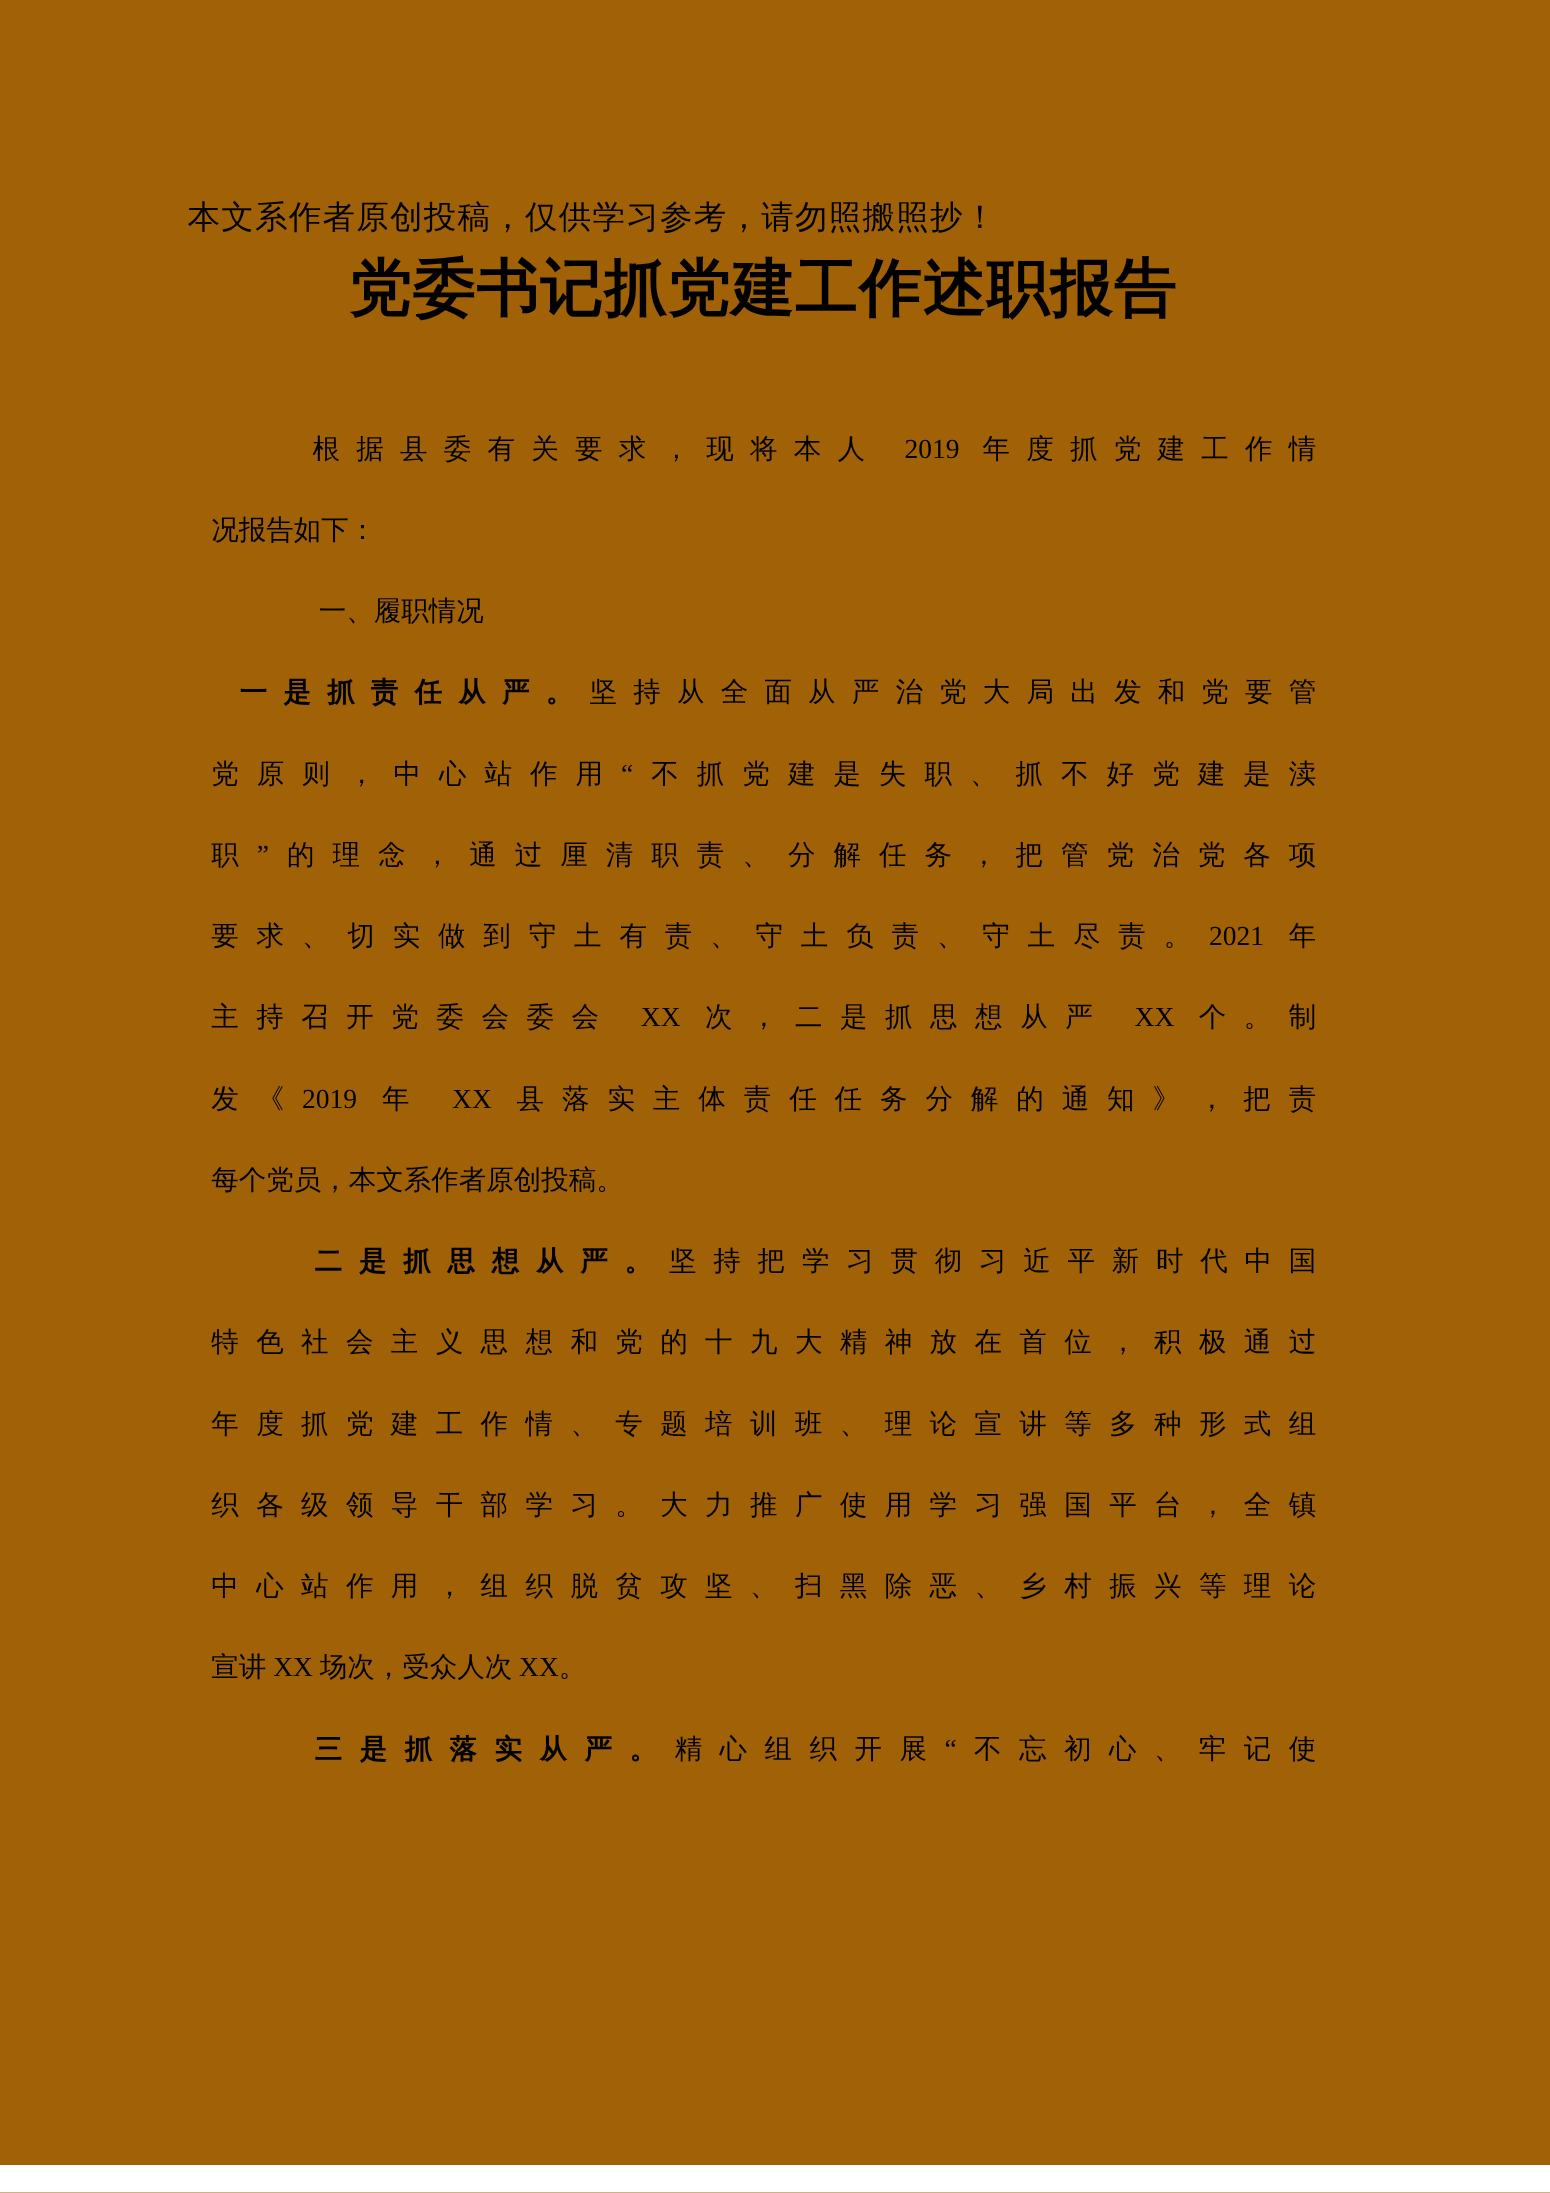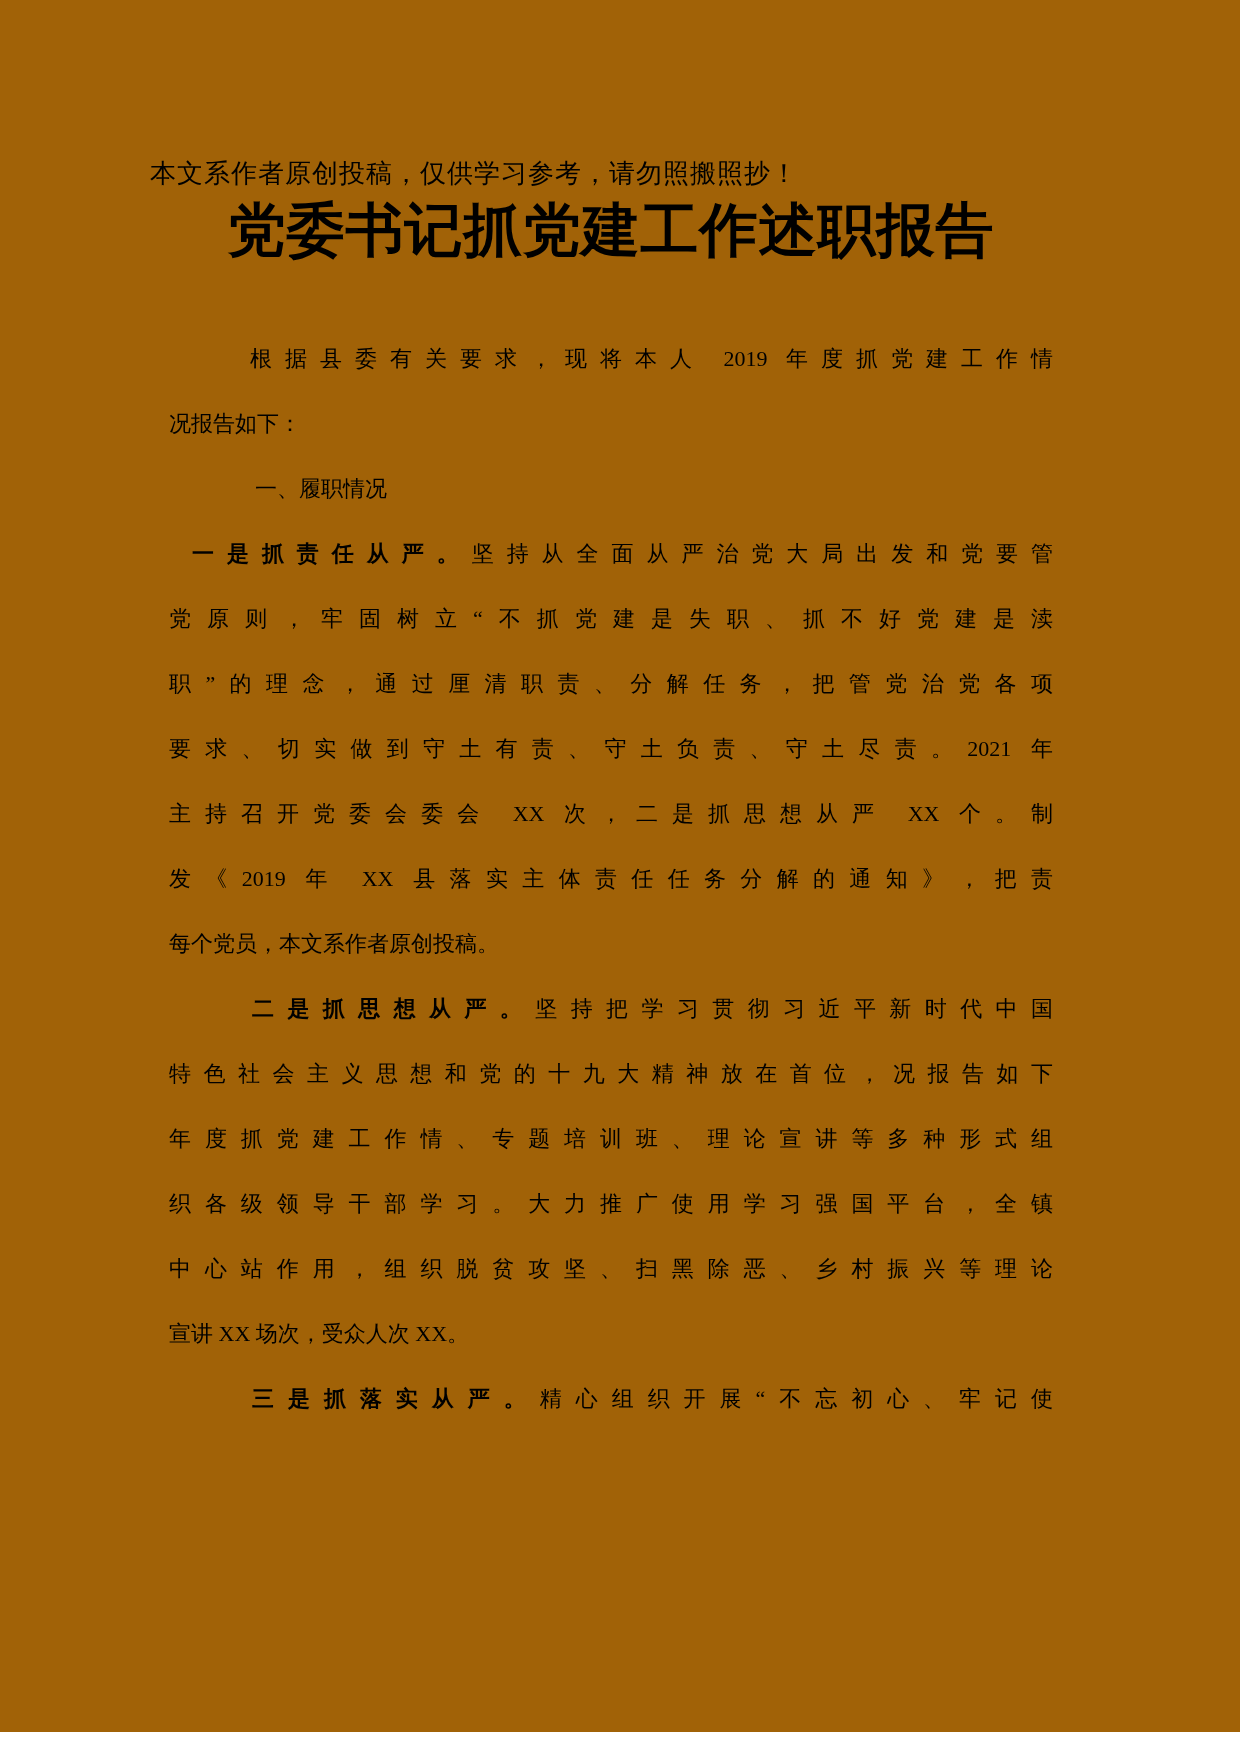--- a/index.html
+++ b/index.html
@@ -19,21 +19,21 @@
   }
   .content{
     position:absolute;left:169px;top:0;
     width:884px;
   }
   .doc-title{
     margin:198px 0 64px 0;
     text-align:center;
     font-family:"Liberation Sans","DejaVu Sans",sans-serif;
     font-weight:700;
-    font-size:58px;line-height:64px;letter-spacing:1px;
+    font-size:50px;line-height:64px;letter-spacing:1px;
     white-space:nowrap;
   }
   .line{
     box-sizing:border-box;
     width:100%;
     height:65px;line-height:65px;
     font-size:22px;
     text-align:left;
   }
   .line.fill{
@@ -64,38 +64,38 @@
     <div class="line fill ind-a">根据县委有关要求，现将本人 2019 年度抓党建工作情</div>
 
     <div class="line">况报告如下：</div>
 
     <div class="line ind-b">一、履职情况</div>
 
     <div class="line fill ind-c">
       <span class="lead">一是抓责任从严。</span><span>坚持从全面从严治党大局出发和党要管</span>
     </div>
 
-    <div class="line fill">党原则，牢固树立“不抓党建是失职、抓不好党建是渎</div>
+    <div class="line fill">党原则，中心站作用“不抓党建是失职、抓不好党建是渎</div>
 
     <div class="line fill">职”的理念，通过厘清职责、分解任务，把管党治党各项</div>
 
     <div class="line fill">要求、切实做到守土有责、守土负责、守土尽责。2021 年</div>
 
     <div class="line fill">主持召开党委会委会 XX 次，二是抓思想从严 XX 个。制</div>
 
     <div class="line fill">发《2019 年 XX 县落实主体责任任务分解的通知》，把责</div>
 
 
     <div class="line">每个党员，本文系作者原创投稿。</div>
 
     <div class="line fill ind-d">
       <span class="lead">二是抓思想从严。</span><span>坚持把学习贯彻习近平新时代中国</span>
     </div>
 
-    <div class="line fill">特色社会主义思想和党的十九大精神放在首位，况报告如下</div>
+    <div class="line fill">特色社会主义思想和党的十九大精神放在首位，积极通过</div>
 
     <div class="line fill">年度抓党建工作情、专题培训班、理论宣讲等多种形式组</div>
 
     <div class="line fill">织各级领导干部学习。大力推广使用学习强国平台，全镇</div>
 
 
     <div class="line fill">中心站作用，组织脱贫攻坚、扫黑除恶、乡村振兴等理论</div>
 
     <div class="line">宣讲 XX 场次，受众人次 XX。</div>
 

